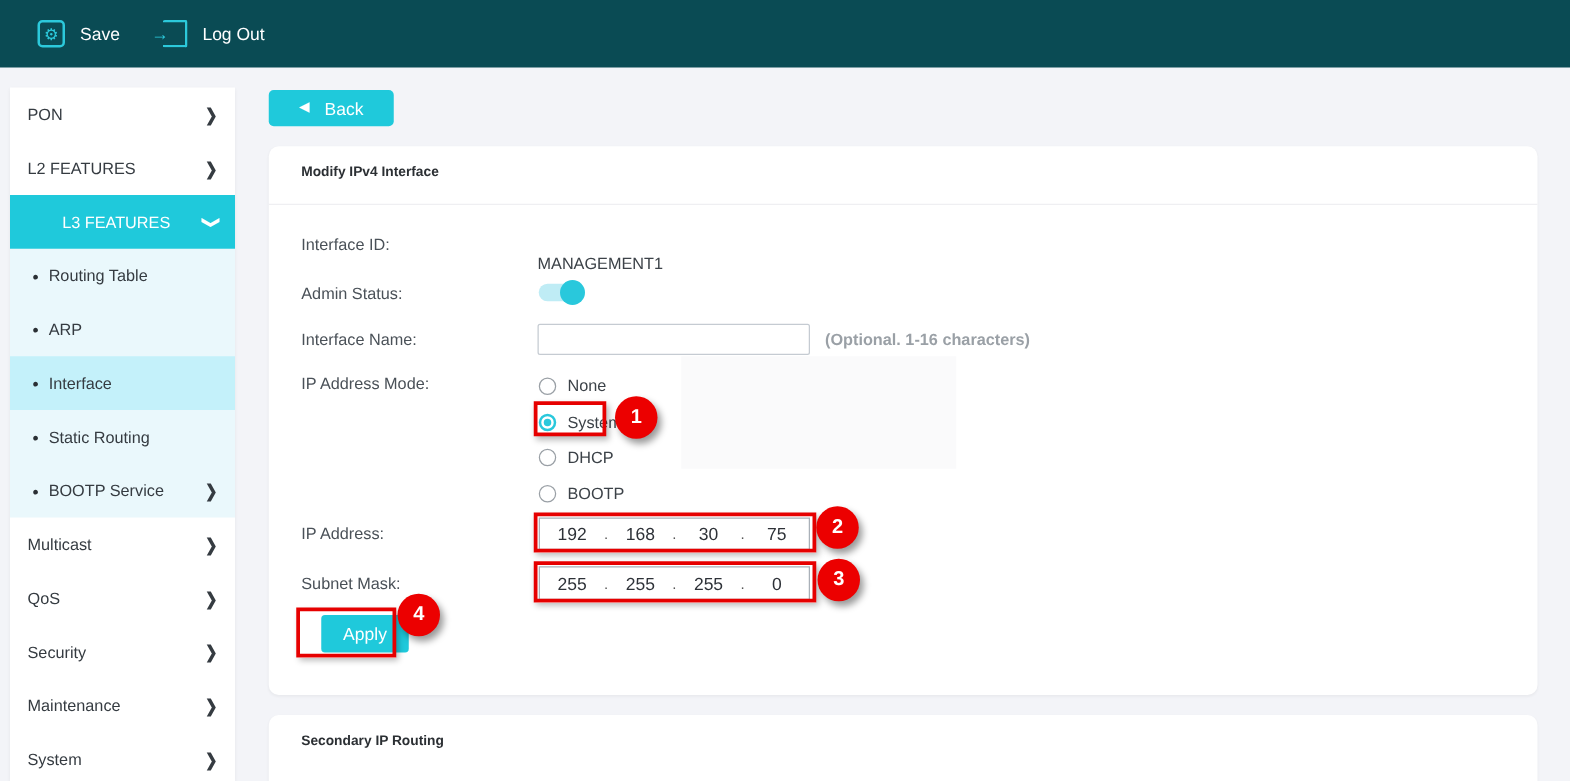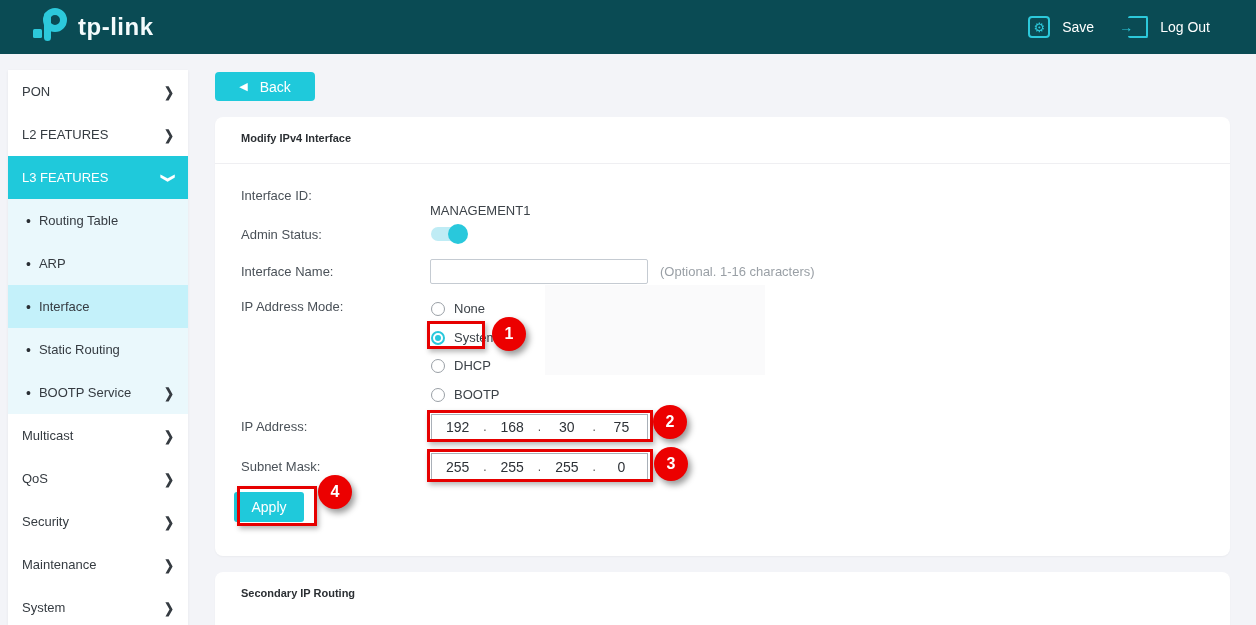--- a/index.html
+++ b/index.html
@@ -38,21 +38,21 @@
     position:absolute; left:8px; top:70px; width:180px; height:555px;
     background:#ffffff; box-shadow:0 1px 3px rgba(0,0,0,0.06);
     font-size:13px;
   }
   .nav-item {
     height:43px; display:flex; align-items:center; padding:0 14px;
     color:#353b41; cursor:pointer; position:relative;
   }
   .nav-item .nav-label { flex:1; }
   .chev { font-size:12px; font-weight:bold; color:#353b41; transform:scaleY(1.15); }
-  .nav-item.active { background:#1fc9db; color:#ffffff; }
+  .nav-item.active { background:#1fc9db; color:#ffffff;text-align:center; }
   .nav-item.active .chev { color:#ffffff; transform:rotate(90deg) scaleY(1.15); }
   .submenu { background:#eaf8fc; }
   .submenu .nav-item { padding-left:18px; }
   .submenu .bullet { font-size:14px; margin-right:8px; color:#2a2f34; line-height:1; }
   .submenu .nav-item.selected { background:#c4f1fa; }
 
   
   .back-btn {
     position:absolute; left:215px; top:72px; width:100px; height:29px;
     background:#1fc9db; border:none; border-radius:4px; color:#fff;
@@ -84,42 +84,42 @@
   }
   .toggle .knob {
     position:absolute; right:-3px; top:-3px; width:20px; height:20px;
     border-radius:50%; background:#29c8dc;
   }
 
   .name-input {
     position:absolute; left:215px; top:142px; width:218px; height:25px;
     border:1px solid #c5cbd2; border-radius:2px; font-family:inherit; font-size:13px; padding:0 6px;
   }
-  .hint { position:absolute; left:445px; top:147px; font-size:13px; color:#9aa0a6; }
+  .hint { position:absolute; left:445px; top:147px; font-size:13px; color:#9aa0a6;font-weight:bold; }
 
   .radio-row {
     position:absolute; left:216px; height:20px; display:flex; align-items:flex-end; gap:9px; cursor:pointer;
   }
   .radio {
     width:14px; height:14px; border-radius:50%; border:1px solid #9aa0a6; background:#fff;
     display:flex; align-items:center; justify-content:center;
   }
   .radio-row.selected .radio { border:2px solid #29c8dc; }
   .radio-row.selected .radio::after { content:""; width:6px; height:6px; border-radius:50%; background:#29c8dc; }
   .radio-label { font-size:13px; color:#3c4248; }
 
   .ip-box {
     position:absolute; left:216px; width:217px;
     border:1px solid #a9b0b8; background:#fff; display:flex; align-items:center;
   }
   .ip-box .seg { flex:1; text-align:center; font-size:14px; color:#2e3238; }
   .ip-box .dot { font-size:12px; color:#555; }
 
   .apply-btn {
-    position:absolute; left:19px; top:375px; width:70px; height:30px;
+    position:absolute; left:42px; top:375px; width:70px; height:30px;
     background:#1fc9db; border:none; border-radius:3px; color:#fff;
     font-family:inherit; font-size:14px; cursor:pointer;
   }
 
   .ghost {
     position:absolute; left:330px; top:168px; width:220px; height:90px;
     background:#fafafb; pointer-events:none;
   }
 
   
@@ -140,28 +140,20 @@
   }
   .b1 { left:277px; top:200px; }
   .b2 { left:438px; top:288px; }
   .b3 { left:439px; top:330px; }
   .b4 { left:103px; top:358px; }
 </style>
 </head>
 <body>
 
 <div class="header">
-  <div class="brand">
-    <svg width="40" height="40" viewBox="0 0 40 40">
-      <rect x="3" y="22" width="9" height="9" rx="1.5" fill="#2cc9db"></rect>
-      <rect x="14" y="5" width="7" height="29" rx="3.5" fill="#2cc9db"></rect>
-      <circle cx="25" cy="13" r="8.5" fill="none" stroke="#2cc9db" stroke-width="7"></circle>
-    </svg>
-    <span class="brand-text">tp-link</span>
-  </div>
   <div class="header-actions">
     <div class="h-action">
       <span class="save-icon">
           <span>⚙</span>
         </span>
       <span>Save</span>
     </div>
     <div class="h-action">
       <span class="logout-icon">
           <span class="lo-arrow">→</span>

